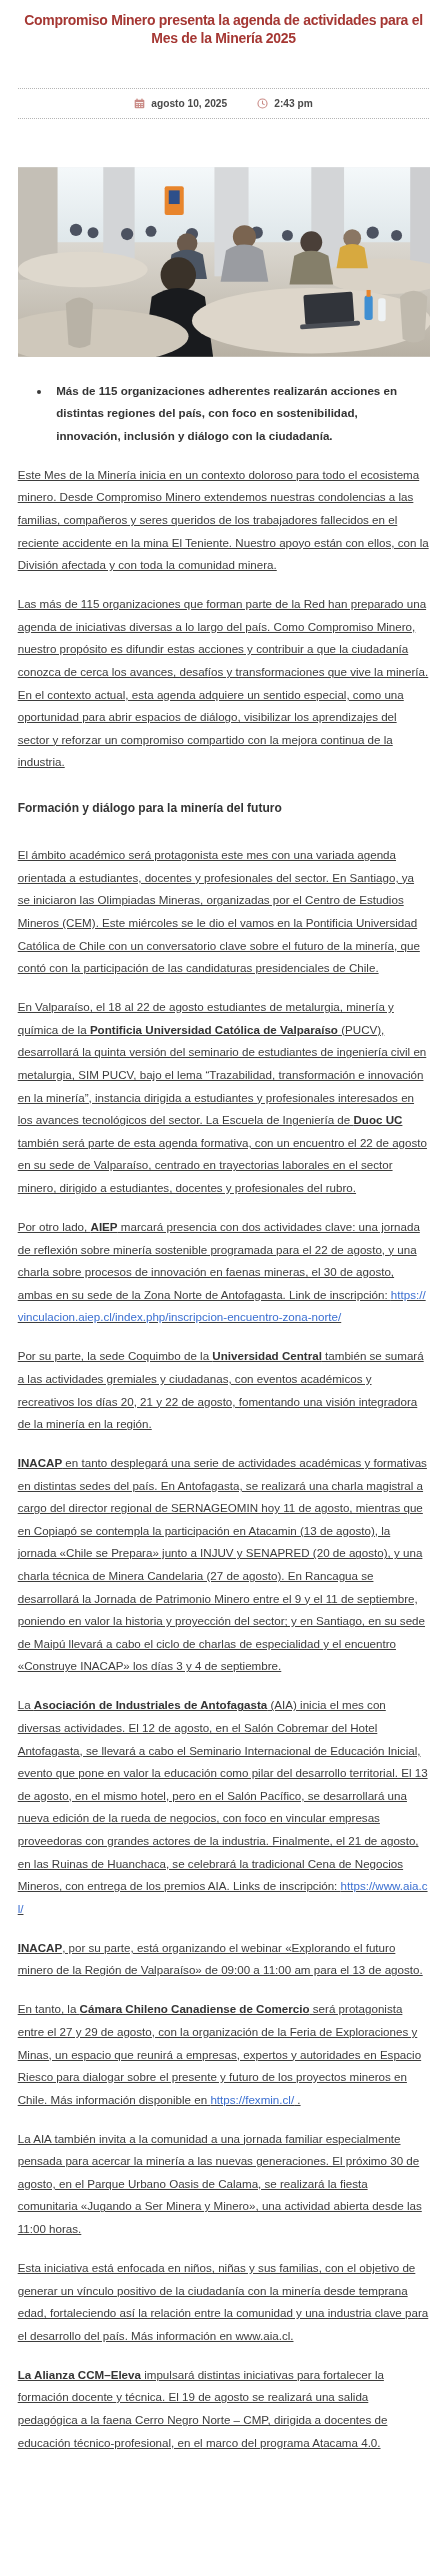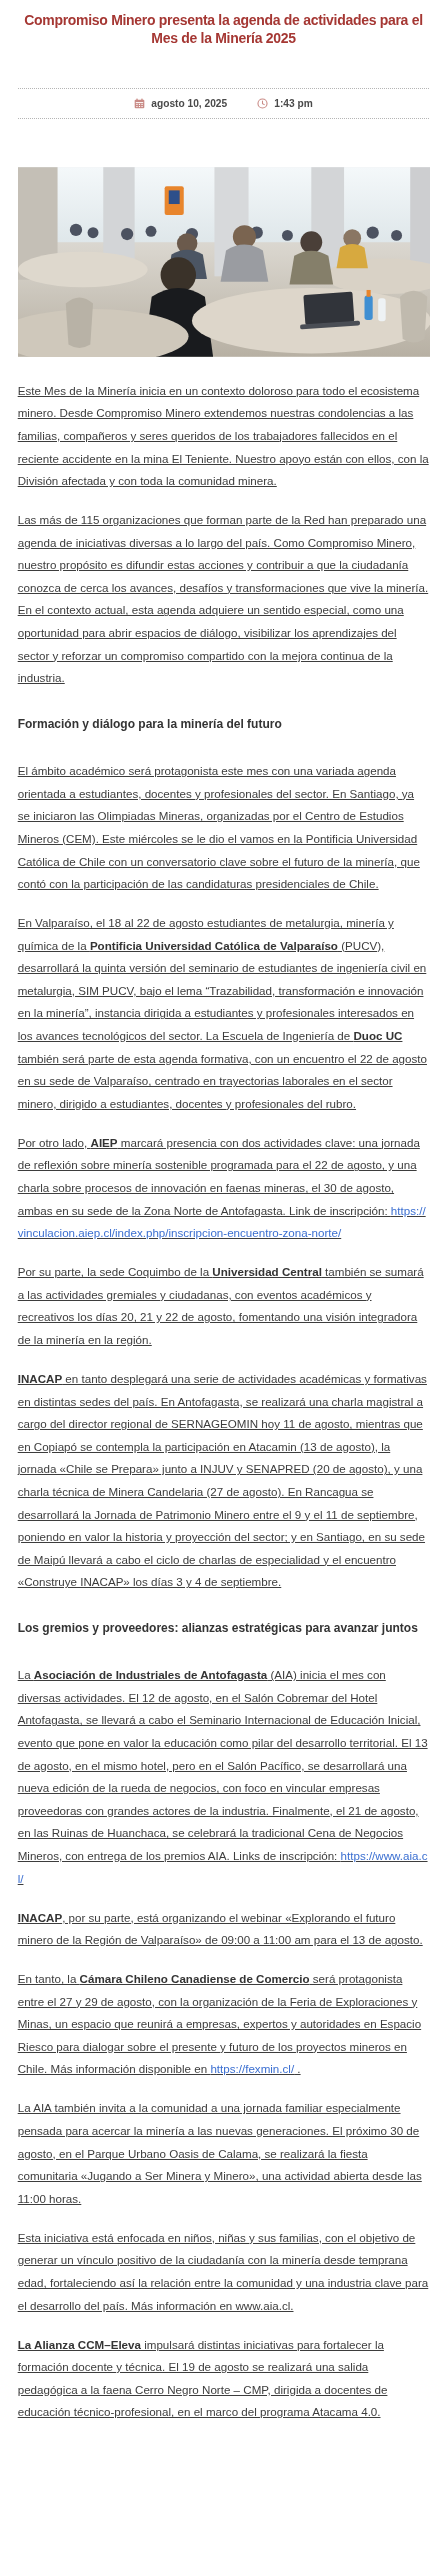--- a/index.html
+++ b/index.html
@@ -98,21 +98,21 @@
       </span>
       <span>agosto 10, 2025</span>
     </div>
     <div class="meta-item">
       <span>
         <svg width="11" height="11" viewBox="0 0 16 16">
           <circle cx="8" cy="8" r="6.6" fill="none" stroke="#c98a85" stroke-width="1.6"></circle>
           <path d="M8 4.4 V8.2 L10.6 9.6" fill="none" stroke="#c98a85" stroke-width="1.5" stroke-linecap="round"></path>
         </svg>
       </span>
-      <span>1:43 pm</span>
+      <span>2:43 pm</span>
     </div>
   </div>
 
   <figure class="featured">
     <div class="photo-frame">
       <svg width="412" height="190" viewBox="0 0 604 278" role="img">
         <defs>
           <linearGradient id="bg" x1="0" y1="0" x2="0" y2="1">
             <stop offset="0" stop-color="#e9ecee"></stop>
             <stop offset="0.45" stop-color="#d8d4cc"></stop>
@@ -164,29 +164,31 @@
         <rect x="508" y="188" width="12" height="36" rx="4" fill="#3f8fd2"></rect>
         <rect x="511" y="180" width="6" height="10" fill="#e8852c"></rect>
         <rect x="528" y="192" width="11" height="34" rx="4" fill="#eef2f4"></rect>
         <path d="M70 200 q20 -18 40 0 l-4 60 q-16 10 -32 0 z" fill="#b8b2a6"></path>
         <path d="M560 190 q20 -18 40 0 l-4 62 q-16 10 -32 0 z" fill="#c0baae"></path>
       </svg>
     </div>
   </figure>
 
   <div class="article-body">
+      <ul class="lead-list">
+        <li><strong>Más de 115 organizaciones adherentes realizarán acciones en distintas regiones del país, con foco en sostenibilidad, innovación, inclusión y diálogo con la ciudadanía.</strong></li>
+      </ul>
       <p><span>Este Mes de la Minería inicia en un contexto doloroso para todo el ecosistema minero. Desde Compromiso Minero extendemos nuestras condolencias a las familias, compañeros y seres queridos de los trabajadores fallecidos en el reciente accidente en la mina El Teniente. Nuestro apoyo están con ellos, con la División afectada y con toda la comunidad minera.</span></p>
       <p><span>Las más de 115 organizaciones que forman parte de la Red han preparado una agenda de iniciativas diversas a lo largo del país. Como Compromiso Minero, nuestro propósito es difundir estas acciones y contribuir a que la ciudadanía conozca de cerca los avances, desafíos y transformaciones que vive la minería. En el contexto actual, esta agenda adquiere un sentido especial, como una oportunidad para abrir espacios de diálogo, visibilizar los aprendizajes del sector y reforzar un compromiso compartido con la mejora continua de la industria.</span></p>
       <h2><strong>Formación y diálogo para la minería del futuro</strong></h2>
       <p><span>El ámbito académico será protagonista este mes con una variada agenda orientada a estudiantes, docentes y profesionales del sector. En Santiago, ya se iniciaron las Olimpiadas Mineras, organizadas por el Centro de Estudios Mineros (CEM).  Este miércoles se le dio el vamos en la Pontificia Universidad Católica de Chile con un conversatorio clave sobre el futuro de la minería, que contó con la participación de las candidaturas presidenciales de Chile.</span></p>
       <p><span>En Valparaíso, el 18 al 22 de agosto estudiantes de metalurgia, minería y química de la </span><strong>Pontificia Universidad Católica de Valparaíso</strong><span> (PUCV), desarrollará la quinta versión del seminario de estudiantes de ingeniería civil en metalurgia, SIM PUCV, bajo el lema “Trazabilidad, transformación e innovación en la minería”, instancia dirigida a estudiantes y profesionales interesados en los avances tecnológicos del sector. La Escuela de Ingeniería de </span><strong>Duoc UC</strong><span> también será parte de esta agenda formativa, con un encuentro el 22 de agosto en su sede de Valparaíso, centrado en trayectorias laborales en el sector minero, dirigido a estudiantes, docentes y profesionales del rubro.</span></p>
       <p><span>Por otro lado, </span><strong>AIEP</strong><span> marcará presencia con dos actividades clave: una jornada de reflexión sobre minería sostenible programada para el 22 de agosto, y una charla sobre procesos de innovación en faenas mineras, el 30 de agosto, ambas en su sede de la Zona Norte de Antofagasta. Link de inscripción: </span><a href="#">https://vinculacion.aiep.cl/index.php/inscripcion-encuentro-zona-norte/</a></p>
       <p><span>Por su parte, la sede Coquimbo de la </span><strong>Universidad Central</strong><span> también se sumará a las actividades gremiales y ciudadanas, con eventos académicos y recreativos los días 20, 21 y 22 de agosto, fomentando una visión integradora de la minería en la región.</span></p>
       <p><strong>INACAP</strong><span> en tanto desplegará una serie de actividades académicas y formativas en distintas sedes del país. En Antofagasta, se realizará una charla magistral a cargo del director regional de SERNAGEOMIN hoy 11 de agosto, mientras que en Copiapó se contempla la participación en Atacamin (13 de agosto), la jornada «Chile se Prepara» junto a INJUV y SENAPRED (20 de agosto), y una charla técnica de Minera Candelaria (27 de agosto). En Rancagua se desarrollará la Jornada de Patrimonio Minero entre el 9 y el 11 de septiembre, poniendo en valor la historia y proyección del sector; y en Santiago, en su sede de Maipú llevará a cabo el ciclo de charlas de especialidad y el encuentro «Construye INACAP» los días 3 y 4 de septiembre.</span></p>
-      <h2><strong>Los gremios y proveedores: alianzas estratégicas para avanzar juntos</strong></h2>
       <p><span>La </span><strong>Asociación de Industriales de Antofagasta</strong><span> (AIA) inicia el mes con diversas actividades. El 12 de agosto, en el Salón Cobremar del Hotel Antofagasta, se llevará a cabo el Seminario Internacional de Educación Inicial, evento que pone en valor la educación como pilar del desarrollo territorial.  El 13 de agosto, en el mismo hotel, pero en el Salón Pacífico, se desarrollará una nueva edición de la rueda de negocios, con foco en vincular empresas proveedoras con grandes actores de la industria. Finalmente, el 21 de agosto, en las Ruinas de Huanchaca, se celebrará la tradicional Cena de Negocios Mineros, con entrega de los premios AIA. Links de inscripción: </span><a href="#">https://www.aia.cl/</a></p>
       <p><strong>INACAP</strong><span>, por su parte, está organizando el webinar «Explorando el futuro minero de la Región de Valparaíso» de 09:00 a 11:00 am para el 13 de agosto.</span></p>
       <p><span>En tanto, la </span><strong>Cámara Chileno Canadiense de Comercio</strong><span> será protagonista entre el 27 y 29 de agosto, con la organización de la Feria de Exploraciones y Minas, un espacio que reunirá a empresas, expertos y autoridades en Espacio Riesco para dialogar sobre el presente y futuro de los proyectos mineros en Chile. Más información disponible en </span><a href="#">https://fexmin.cl/</a><span> .</span></p>
       <p><span>La AIA también invita a la comunidad a una jornada familiar especialmente pensada para acercar la minería a las nuevas generaciones. El próximo 30 de agosto, en el Parque Urbano Oasis de Calama, se realizará la fiesta comunitaria «Jugando a Ser Minera y Minero», una actividad abierta desde las 11:00 horas.</span></p>
       <p><span>Esta iniciativa está enfocada en niños, niñas y sus familias, con el objetivo de generar un vínculo positivo de la ciudadanía con la minería desde temprana edad, fortaleciendo así la relación entre la comunidad y una industria clave para el desarrollo del país. Más información en www.aia.cl.</span></p>
       <p><strong>La Alianza CCM–Eleva</strong><span> impulsará distintas iniciativas para fortalecer la formación docente y técnica. El 19 de agosto se realizará una salida pedagógica a la faena Cerro Negro Norte – CMP, dirigida a docentes de educación técnico-profesional, en el marco del programa Atacama 4.0.</span></p>
     </div>
 
 </div>
 

